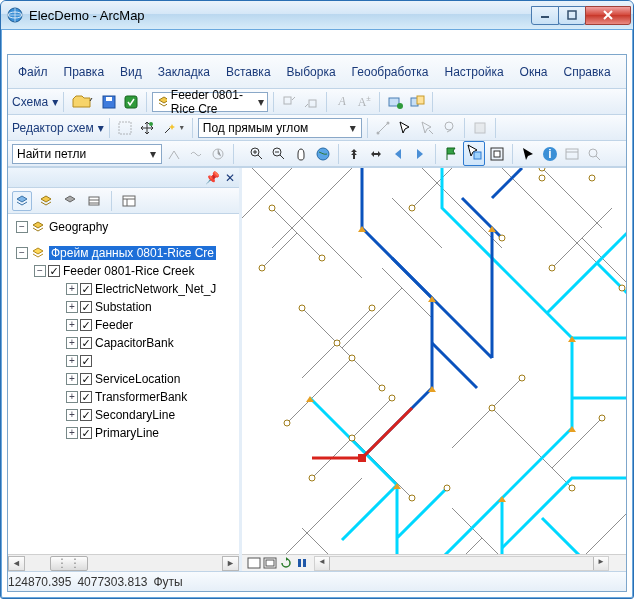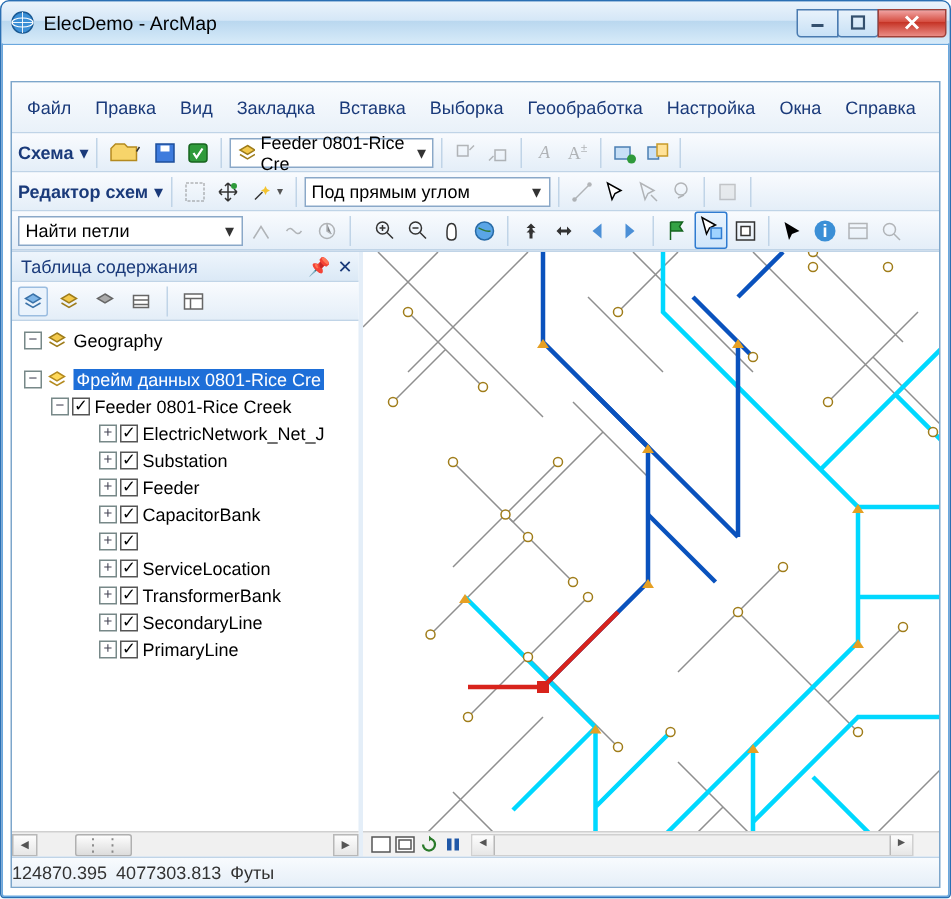--- a/index.html
+++ b/index.html
@@ -14,21 +14,21 @@
   .win-btn.close svg path { stroke: #fff; }
   .win-btn:first-child { border-radius: 0 0 0 3px; }
   .win-btn:last-child { border-radius: 0 0 3px 0; }
 
   .chrome-body { flex: 1; margin: 0 6px 6px 6px; background: #fff; border: 1px solid #7da6cb; display: flex; flex-direction: column; overflow: hidden; }
 
   .menubar { height: 34px; background: linear-gradient(#fafcfe,#e9f1f9); border-bottom: 1px solid #c0d4e7; display: flex; align-items: center; padding: 0 2px; }
   .menu-item { padding: 2px 8px; color: #1a3a7a; cursor: default; }
 
   .toolbar { height: 26px; background: linear-gradient(#f9fbfe,#e4eef8); border-bottom: 1px solid #c0d4e7; display: flex; align-items: center; padding: 0 4px; gap: 2px; }
-  .tool-label { color: #1a3a7a; padding-right: 2px; font-weight: bold; }
+  .tool-label { color: #1a3a7a; padding-right: 2px; }
   .tbtn { width: 20px; height: 20px; display: flex; align-items: center; justify-content: center; border: 1px solid transparent; border-radius: 2px; }
   .tbtn.wide { width: 28px; }
   .tsep { width: 1px; height: 20px; background: #c0d4e7; margin: 0 3px; }
   .combo { height: 20px; border: 1px solid #8aa8c8; background: #fff; display: flex; align-items: center; padding: 0 2px 0 4px; gap: 4px; }
   .combo .cdrop { width: 12px; text-align: center; color: #333; }
   .faded { opacity: 0.45; }
 
   .workspace { flex: 1; display: flex; overflow: hidden; border-top: 1px solid #c0d4e7; }
 
   .toc-panel { width: 234px; display: flex; flex-direction: column; border-right: 3px solid #e4eef8; background: #fff; }
@@ -124,21 +124,21 @@
             <rect x="5" y="3" width="6" height="4" fill="#fff"></rect>
           </svg>
         </div>
       <div class="tbtn">
           <svg width="16" height="16">
             <rect x="2" y="2" width="12" height="12" rx="2" fill="#2f9a3b" stroke="#17641f"></rect>
             <path d="M5 8l2 3 4-6" stroke="#fff" fill="none" stroke-width="1.5"></path>
           </svg>
         </div>
       <div class="tsep"></div>
-      <div class="combo" style="width:136px">
+      <div class="combo" style="width:116px">
         <svg width="14" height="14">
             <path d="M7 2l5 3-5 3-5-3z" fill="#f3c94c" stroke="#9e7c1a"></path>
             <path d="M2 8l5 3 5-3" fill="none" stroke="#9e7c1a"></path>
           </svg>
         <span>Feeder 0801-Rice Cre</span>
         <span class="cdrop">▾</span>
       </div>
       <div class="tsep"></div>
       <div class="tbtn faded">
           <svg width="16" height="16">
@@ -343,21 +343,20 @@
             <circle cx="7" cy="7" r="4" fill="none" stroke="#666"></circle>
             <path d="M10 10l4 4" stroke="#666"></path>
           </svg>
         </div>
     </div>
 
     <div class="workspace">
 
       <div class="toc-panel">
         <div class="toc-title">
-          <span>Таблица содержания</span>
           <span class="pin">📌</span>
           <span class="xbtn">✕</span>
         </div>
         <div class="toc-tools">
           <div class="tbtn" style="border:1px solid #9bbde0;background:#eaf3fc">
               <svg width="16" height="14">
                 <path d="M8 2l5 3-5 3-5-3z" fill="#7fb6e8" stroke="#3a72a8"></path>
                 <path d="M3 8l5 3 5-3" fill="none" stroke="#3a72a8"></path>
               </svg>
             </div>

